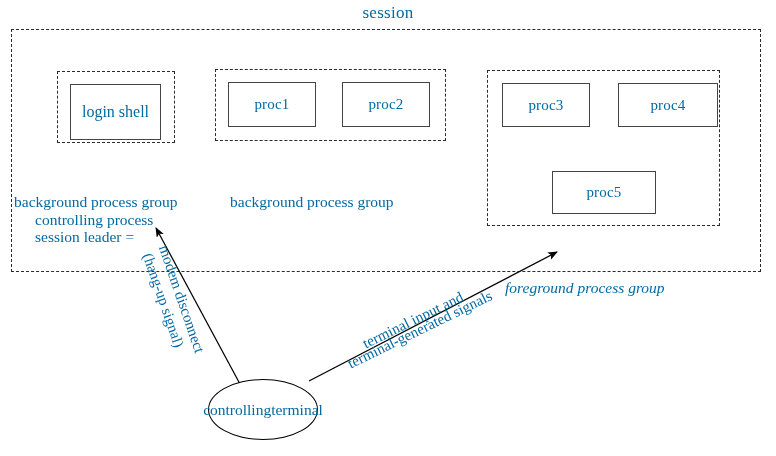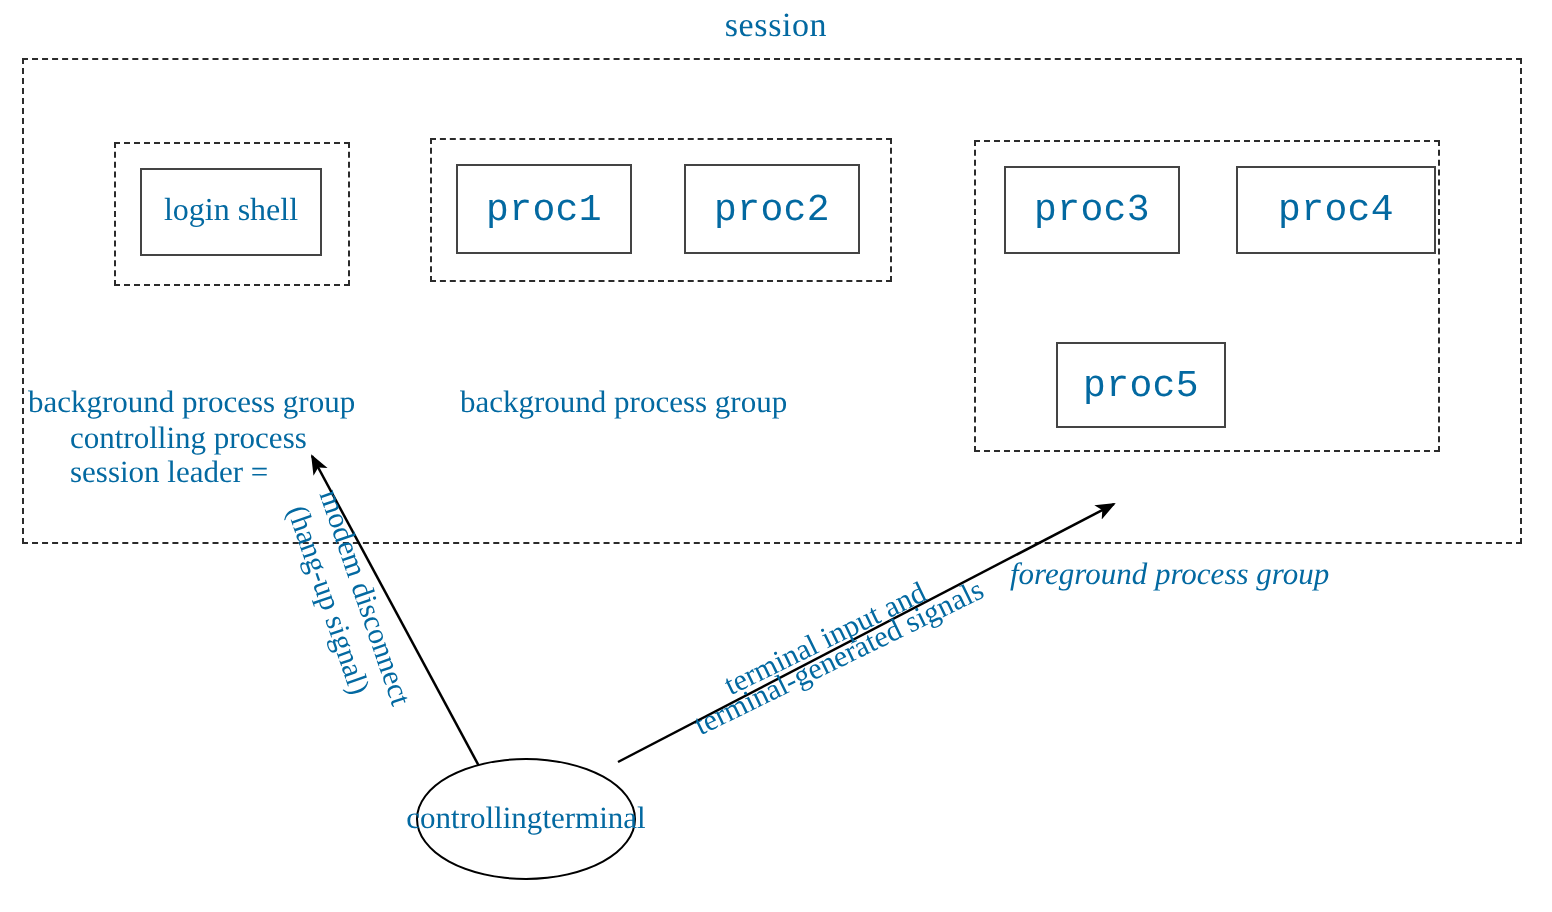--- a/index.html
+++ b/index.html
@@ -55,35 +55,35 @@
   .pbox {
     position: absolute;
     border: 1.3px solid #444444;
     box-sizing: border-box;
     background: #ffffff;
     display: flex;
     align-items: center;
     justify-content: center;
   }
   .pbox-label {
-    font-family: Liberation Mono, monospace;
-    font-size: 19px;
+    font-family: Liberation Serif, serif;
+    font-size: 15px;
     letter-spacing: .2px;
   }
   .pbox-label.serif-label {
     font-family: "Liberation Serif", "DejaVu Serif", serif;
     font-size: 16px;
     letter-spacing: 0;
   }
-  .box-login { left: 70px;  top: 84px;  width: 91px; height: 44px; }
+  .box-login { left: 70px;  top: 84px;  width: 91px; height: 56px; }
   .box-p1    { left: 228px; top: 82px;  width: 88px; height: 45px; }
   .box-p2    { left: 342px; top: 82px;  width: 88px; height: 45px; }
   .box-p3    { left: 502px; top: 83px;  width: 88px; height: 44px; }
   .box-p4    { left: 618px; top: 83px;  width: 100px; height: 44px; }
-  .box-p5    { left: 528px; top: 171px; width: 85px; height: 43px; justify-content: center; }
+  .box-p5    { left: 552px; top: 171px; width: 104px; height: 43px; justify-content: center; }
 
   
   .caption {
     position: absolute;
     font-size: 15.5px;
     white-space: nowrap;
     background: transparent;
     margin-top: 48px;
   }
   .cap-bg1  { left: 14px;  top: 145px; width: 200px; }

